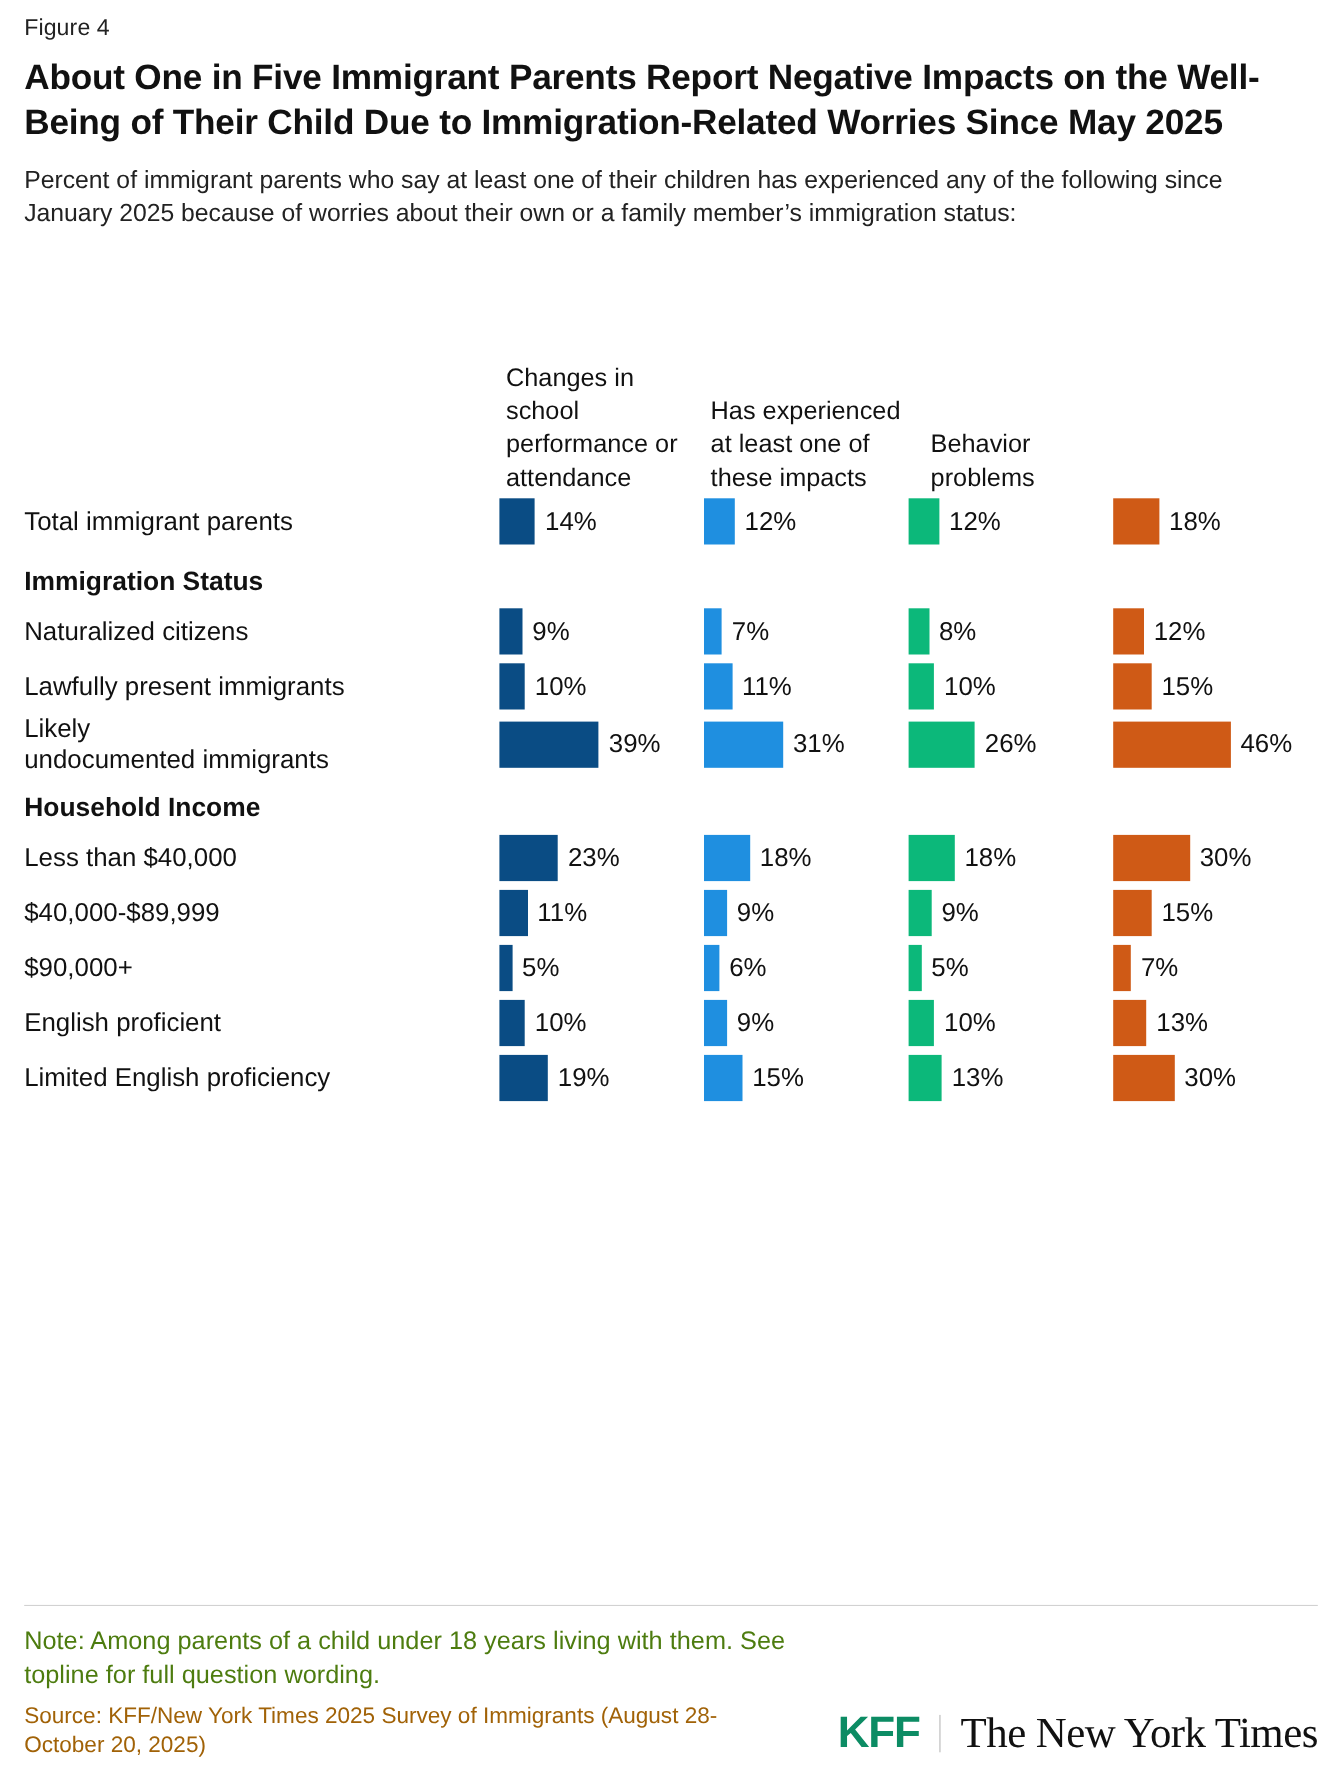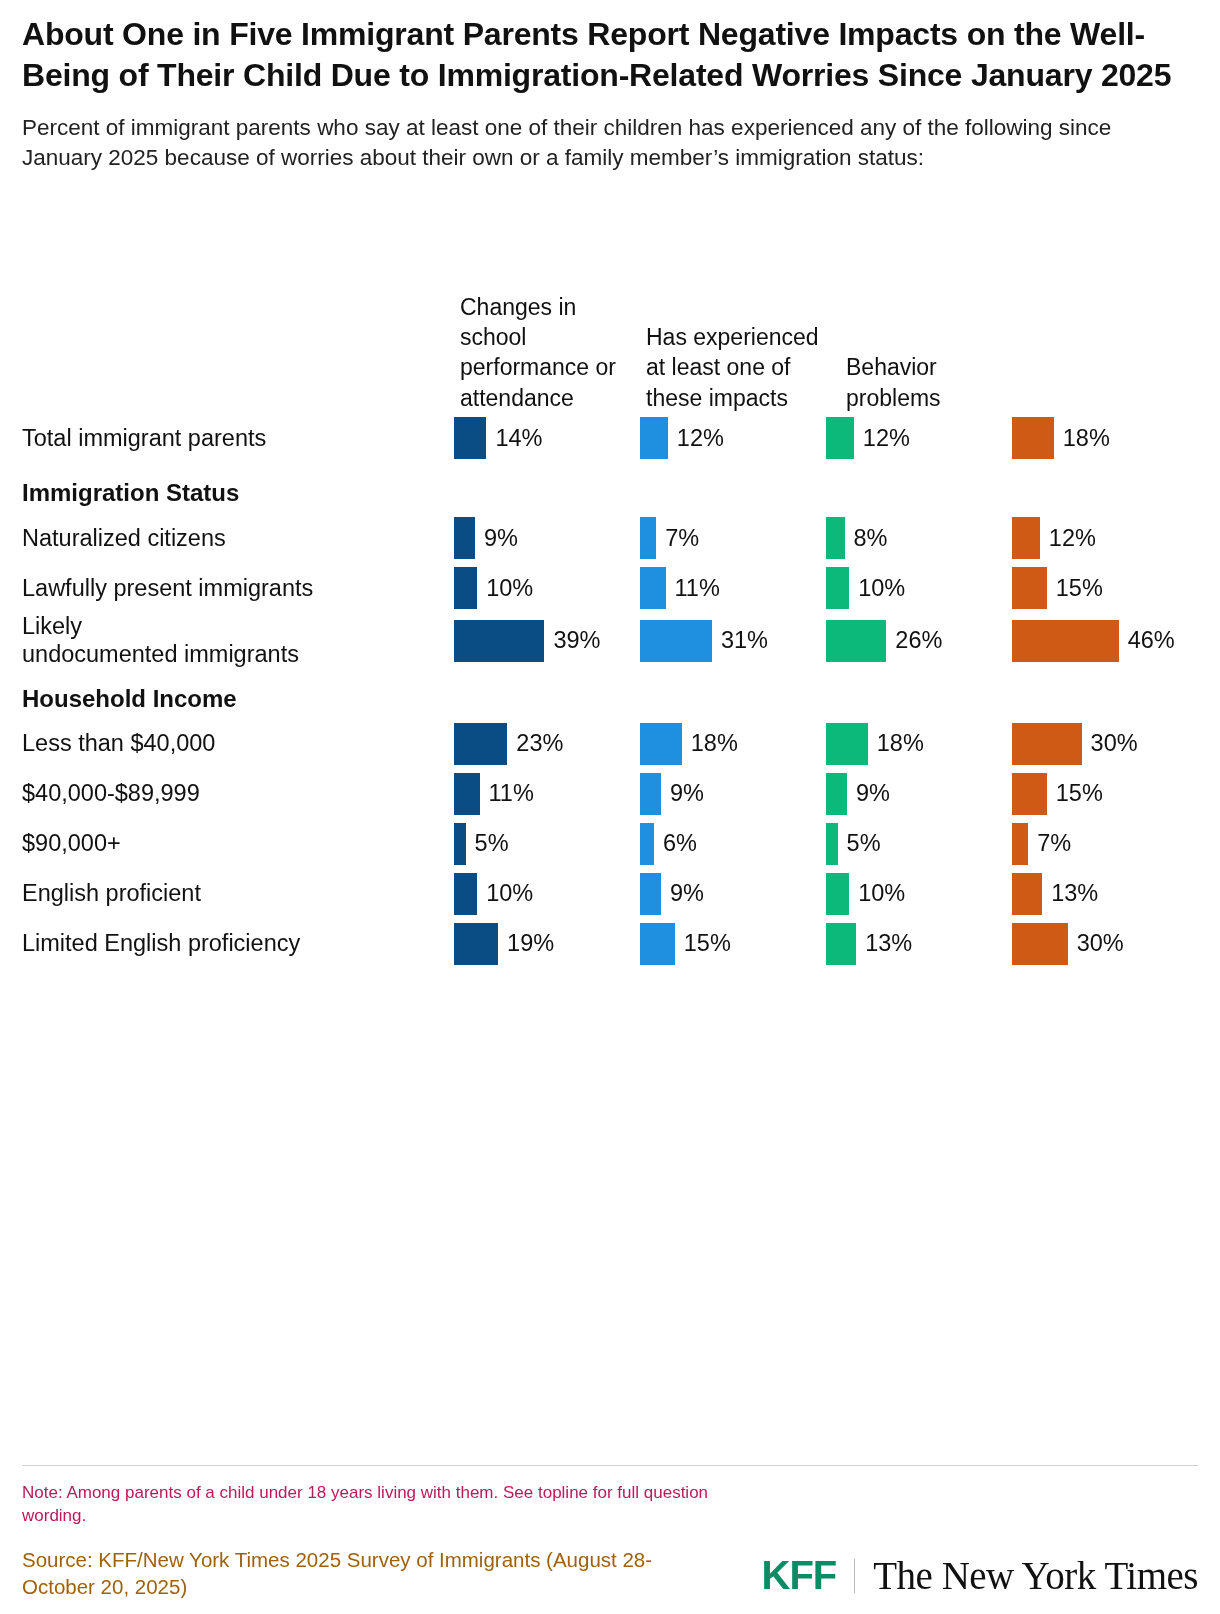--- a/index.html
+++ b/index.html
@@ -122,24 +122,24 @@
     position: absolute;
     left: 22px;
     right: 22px;
     bottom: 14px;
   }
   .divider {
     border-top: 1px solid #d2d2d2;
     margin-bottom: 16px;
   }
   .note {
-    font-size: 17px;
+    font-size: 23px;
     line-height: 1.33;
-    color: #be185d;
-    margin-bottom: 18px;
+    color: #4d7c0f;
+    margin-bottom: 8px;
     max-width: 700px;
   }
   .source-row {
     display: flex;
     align-items: flex-end;
     justify-content: space-between;
   }
   .source {
     font-size: 20.5px;
     line-height: 1.33;
@@ -170,22 +170,23 @@
     font-weight: normal;
     color: #111111;
     letter-spacing: -0.5px;
   }
 </style>
 </head>
 <body>
 
 <div class="page">
 
-
-  <div class="title">About One in Five Immigrant Parents Report Negative Impacts on the Well-Being of Their Child Due to Immigration-Related Worries Since January 2025</div>
+  <div class="figure-label">Figure 4</div>
+
+  <div class="title">About One in Five Immigrant Parents Report Negative Impacts on the Well-Being of Their Child Due to Immigration-Related Worries Since May 2025</div>
 
   <div class="subtitle">Percent of immigrant parents who say at least one of their children has experienced any of the following since January 2025 because of worries about their own or a family member’s immigration status:</div>
 
   <div class="chart">
 
     <div class="header-row">
       <div class="col-label"></div>
       <div class="col-series">
         <div class="series-head">Changes in school performance or attendance</div>
       </div>

